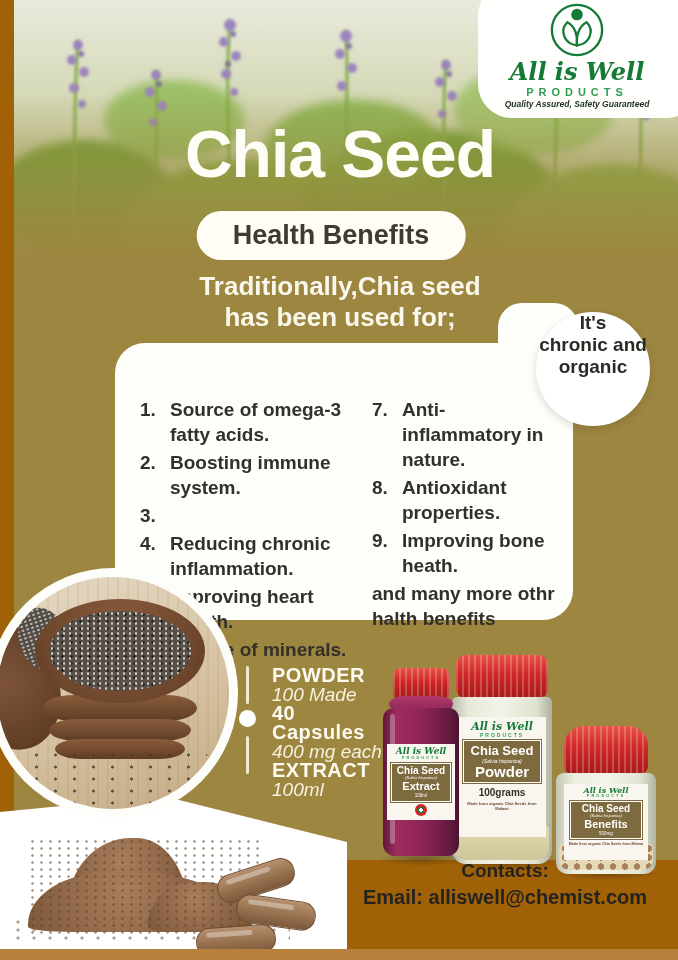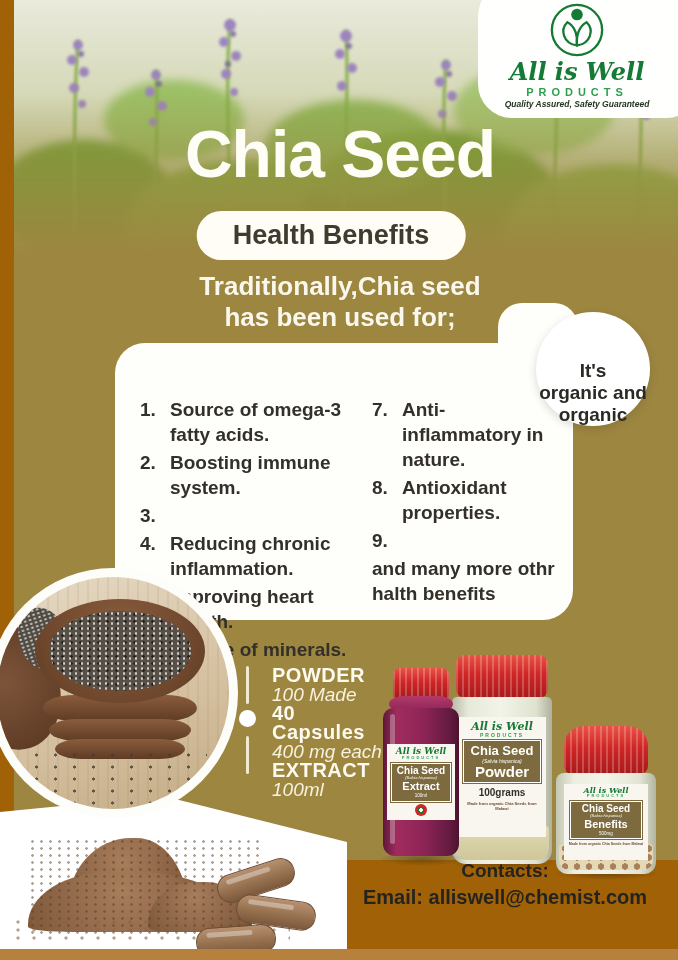--- a/index.html
+++ b/index.html
@@ -52,21 +52,21 @@
   .col1{width:232px;flex:none;}
   .col2{flex:1;}
   .benefit-item{display:flex;font-size:19px;line-height:25px;font-weight:700;color:#33302a;margin-bottom:3px;}
   .benefit-item .num{flex:none;width:30px;}
   .benefit-item .txt{flex:1;}
   .benefit-note{font-size:19px;line-height:25px;font-weight:700;color:#33302a;}
   
   .badge-connector{position:absolute;left:498px;top:303px;width:80px;height:78px;background:#fefefb;border-radius:24px;z-index:2;}
   .badge-circle{
     position:absolute;left:536px;top:312px;width:114px;height:114px;border-radius:50%;
-    background:#ffffff;z-index:4;display:flex;align-items:flex-end;justify-content:center;text-align:center;
+    background:#ffffff;z-index:4;display:flex;align-items:flex-start;justify-content:center;text-align:center;
     font-size:19px;line-height:1.15;font-weight:800;color:#2c2a25;
     box-shadow:0 3px 8px rgba(60,50,20,.18);
   }
   
   .bowl-photo{
     position:absolute;left:-12px;top:568px;width:232px;height:232px;border-radius:50%;
     border:9px solid #fdfdf9;overflow:hidden;z-index:3;
     background:
       repeating-linear-gradient(90deg,rgba(140,108,76,.10) 0 2px,rgba(0,0,0,0) 2px 10px),
       linear-gradient(160deg,#e6d9c5 0%,#d6c2a2 55%,#c4ab85 100%);
@@ -273,21 +273,21 @@
   <div class="pill">Health Benefits</div>
   <div class="tagline">
     <span>Traditionally,Chia seed</span><br>
     <span>has been used for;</span>
   </div>
 
   <div class="badge-connector"></div>
   <div class="badge-circle">
     <div>
       <span>It's</span><br>
-      <span>organic and</span><br>
+      <span>chronic and</span><br>
       <span>organic</span>
     </div>
   </div>
 
   <div class="benefits-card">
     <div class="col1">
       <div class="benefit-item">
         <span class="num">1.</span>
         <span class="txt">Source of omega-3 fatty acids.</span>
       </div>
@@ -315,20 +315,21 @@
       <div class="benefit-item">
         <span class="num">7.</span>
         <span class="txt">Anti-inflammatory in nature.</span>
       </div>
       <div class="benefit-item">
         <span class="num">8.</span>
         <span class="txt">Antioxidant properties.</span>
       </div>
       <div class="benefit-item">
         <span class="num">9.</span>
+        <span class="txt">Improving bone heath.</span>
       </div>
       <div class="benefit-note">and many more othr halth benefits</div>
     </div>
   </div>
 
   <div class="bowl-photo">
     <div class="spoon"></div>
     <div class="spoon-seeds"></div>
     <div class="bowl-stack">
       <div class="bowl-band band1"></div>

